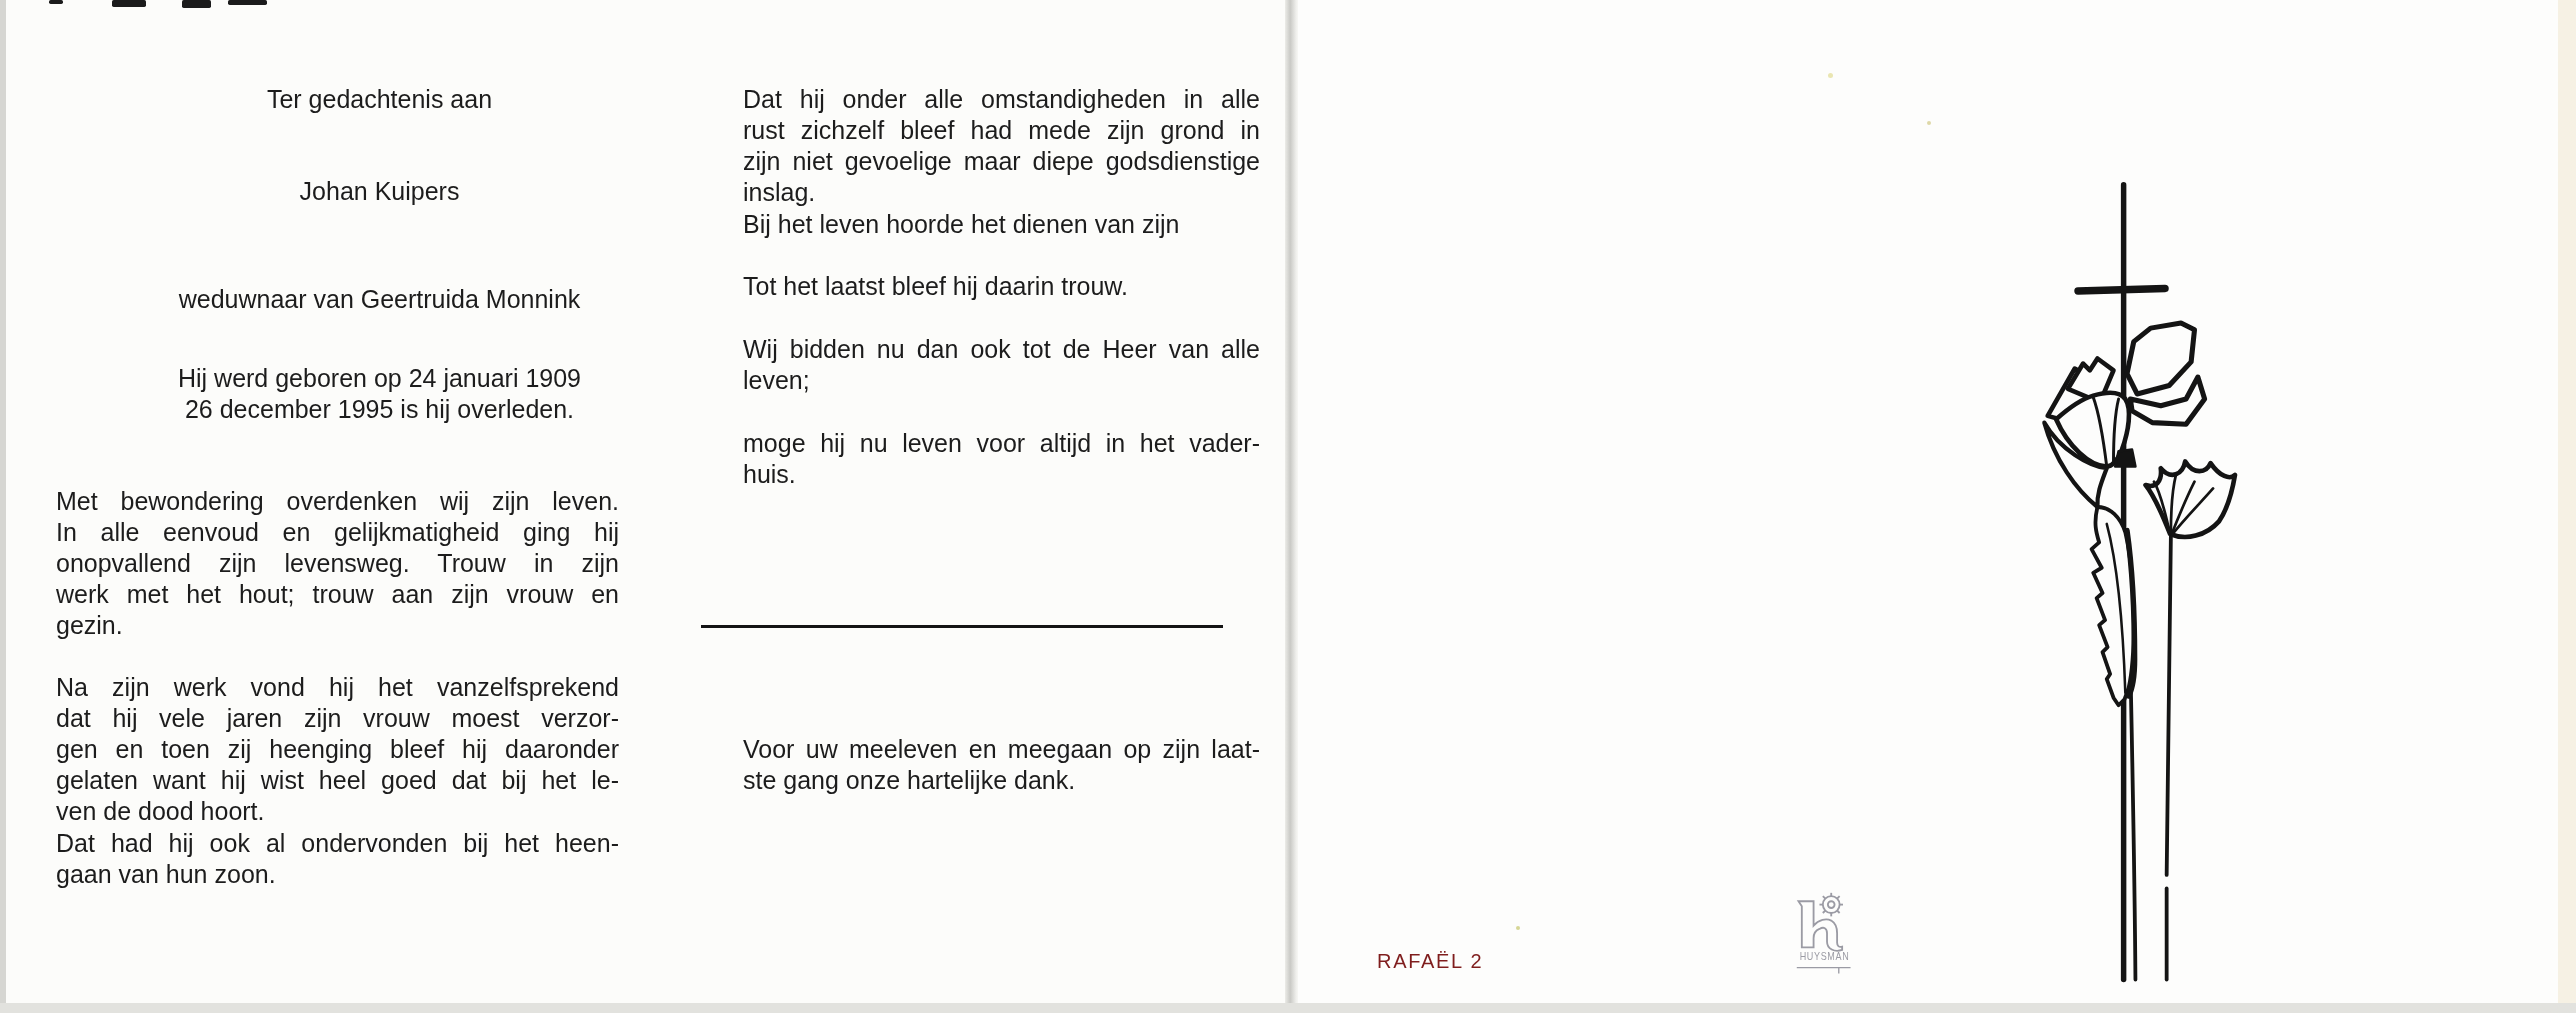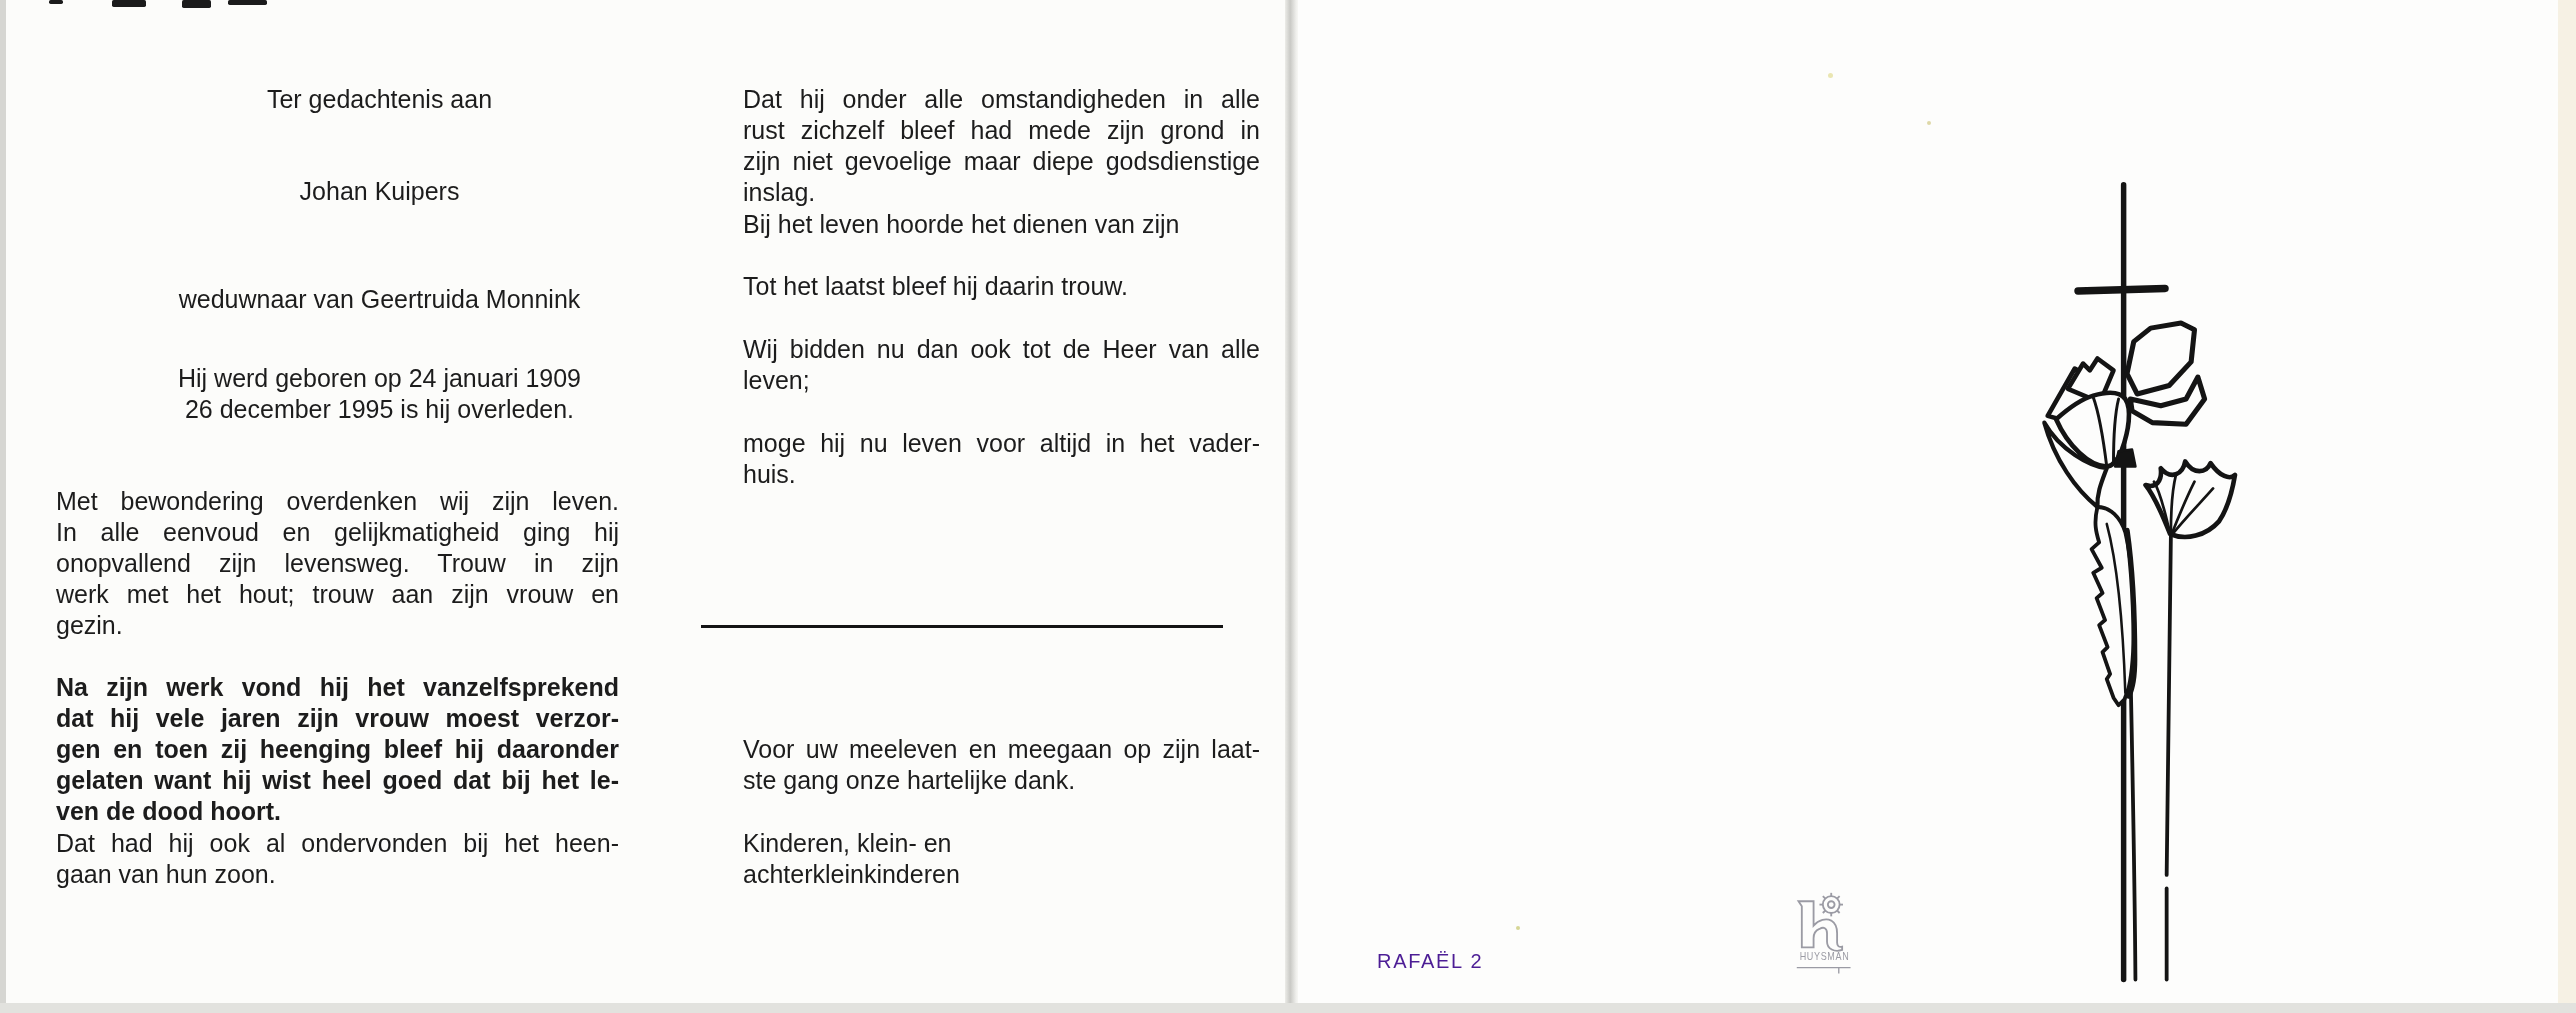--- a/index.html
+++ b/index.html
@@ -25,21 +25,21 @@
   .colL{left:16px;width:563px;}
   .colM{left:703px;width:517px;}
   .center{text-align:center;padding-left:42px;}
   .bold{font-weight:normal;}
   .just .ln{text-align:justify;text-align-last:justify;}
   .just .ln:last-child{text-align-last:left;}
   .rule{position:absolute;left:701px;top:625px;width:522px;height:2.5px;background:#141414;}
 
   .imprint{
     position:absolute;left:1377px;top:950px;
-    font-size:20px;letter-spacing:1.7px;color:#4c1d95;
+    font-size:20px;letter-spacing:1.7px;color:#7f1d1d;
   }
   .huysman{position:absolute;left:1789px;top:892px;width:71px;height:84px;color:#9b9ba4;}
   .huysman .word{position:absolute;left:0;top:58px;width:71px;text-align:center;
     font-size:11px;letter-spacing:0.8px;color:#9b9ba4;transform:scaleX(0.82);}
   .illus{position:absolute;left:2019px;top:152px;width:270px;height:845px;}
 </style>
 </head>
 <body>
 
 <div class="scan">
@@ -66,21 +66,21 @@
       <div class="ln">Hij werd geboren op 24 januari 1909</div>
       <div class="ln">26 december 1995 is hij overleden.</div>
     </div>
   <div class="tb colL just" style="top:486px;">
       <div class="ln">Met bewondering overdenken wij zijn leven.</div>
       <div class="ln">In alle eenvoud en gelijkmatigheid ging hij</div>
       <div class="ln">onopvallend zijn levensweg. Trouw in zijn</div>
       <div class="ln">werk met het hout; trouw aan zijn vrouw en</div>
       <div class="ln">gezin.</div>
     </div>
-  <div class="tb colL just" style="top:672px;font-weight:bold;">
+  <div class="tb colL just" style="top:672px;">
       <div class="ln">Na zijn werk vond hij het vanzelfsprekend</div>
       <div class="ln">dat hij vele jaren zijn vrouw moest verzor-</div>
       <div class="ln">gen en toen zij heenging bleef hij daaronder</div>
       <div class="ln">gelaten want hij wist heel goed dat bij het le-</div>
       <div class="ln">ven de dood hoort.</div>
     </div>
   <div class="tb colL just" style="top:828px;">
       <div class="ln">Dat had hij ook al ondervonden bij het heen-</div>
       <div class="ln">gaan van hun zoon.</div>
     </div>
@@ -102,24 +102,20 @@
       <div class="ln">leven;</div>
     </div>
   <div class="tb colM just" style="top:428px;">
       <div class="ln">moge hij nu leven voor altijd in het vader-</div>
       <div class="ln">huis.</div>
     </div>
   <div class="rule"></div>
   <div class="tb colM just" style="top:734px;">
       <div class="ln">Voor uw meeleven en meegaan op zijn laat-</div>
       <div class="ln">ste gang onze hartelijke dank.</div>
-    </div>
-  <div class="tb colM" style="top:828px;">
-      <div class="ln">Kinderen, klein- en</div>
-      <div class="ln">achterkleinkinderen</div>
     </div>
 
   <div class="imprint">RAFAËL 2</div>
 
   <div class="huysman">
     <svg width="71" height="84" viewBox="0 0 84 100" fill="none" stroke="#9b9ba4" stroke-width="2.2">
       <g>
         <circle cx="50" cy="15" r="10"></circle>
         <circle cx="50" cy="15" r="4"></circle>
         <line x1="50" y1="1" x2="50" y2="5"></line>

